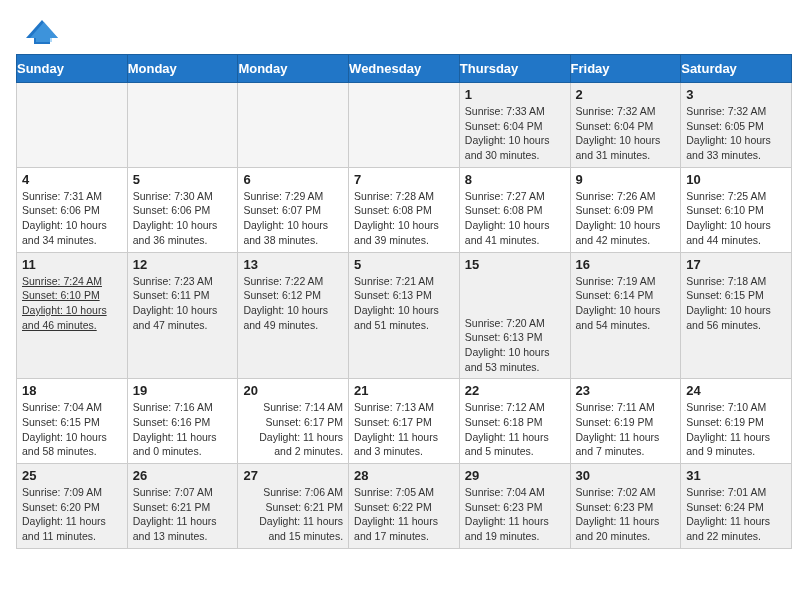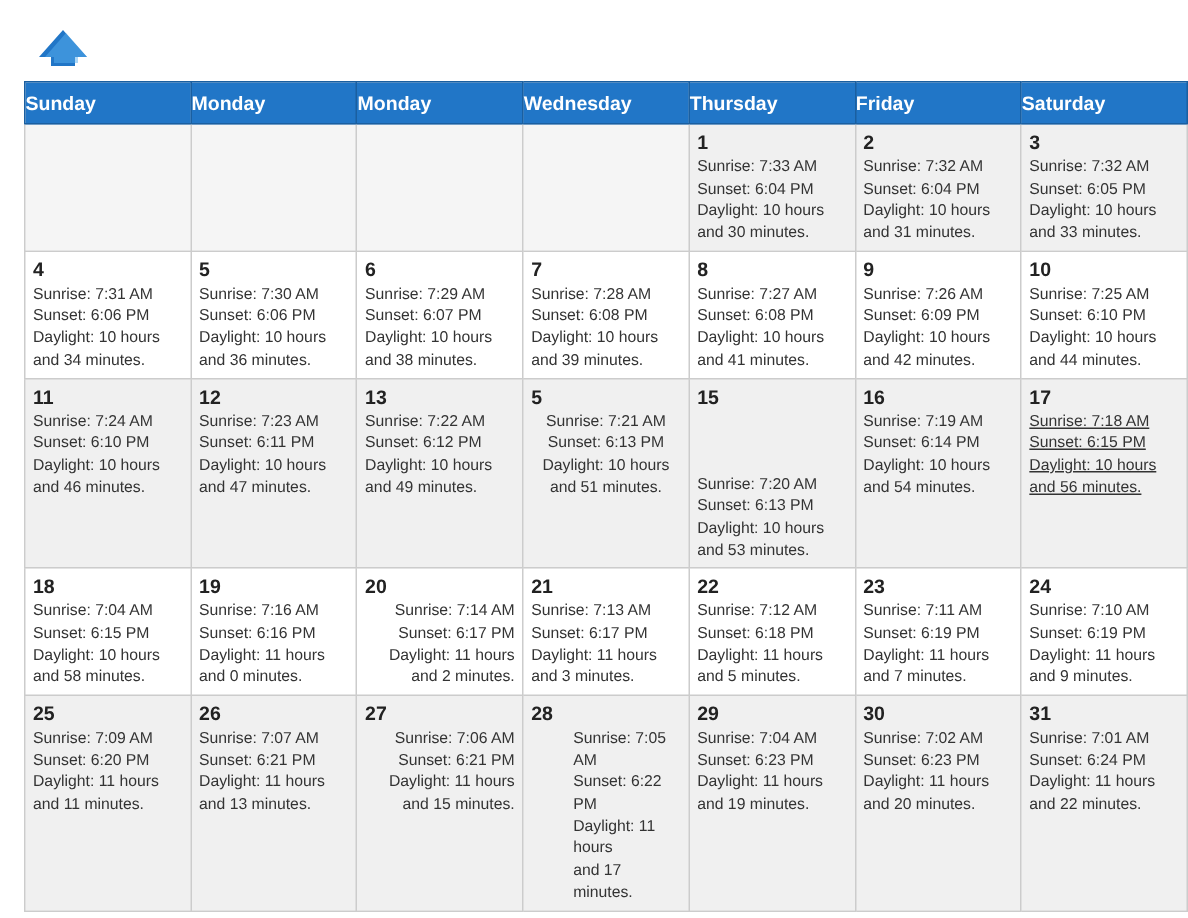--- a/index.html
+++ b/index.html
@@ -130,63 +130,63 @@
             <span class="day-num">10</span>
             <div class="day-info" style="white-space: pre-line;">Sunrise: 7:25 AM
 Sunset: 6:10 PM
 Daylight: 10 hours
 and 44 minutes.</div>
           </td>
         </tr>
         <tr>
           <td class="shaded">
             <span class="day-num">11</span>
-            <div class="day-info" style="white-space: pre-line;">Sunrise: 7:24 AM
+            <div class="day-info" style="white-space: pre-line; text-decoration: underline;">Sunrise: 7:24 AM
 Sunset: 6:10 PM
 Daylight: 10 hours
 and 46 minutes.</div>
           </td>
           <td class="shaded">
             <span class="day-num">12</span>
             <div class="day-info" style="white-space: pre-line;">Sunrise: 7:23 AM
 Sunset: 6:11 PM
 Daylight: 10 hours
 and 47 minutes.</div>
           </td>
           <td class="shaded">
             <span class="day-num">13</span>
             <div class="day-info" style="white-space: pre-line;">Sunrise: 7:22 AM
 Sunset: 6:12 PM
 Daylight: 10 hours
 and 49 minutes.</div>
           </td>
           <td class="shaded">
             <span class="day-num">5</span>
-            <div class="day-info" style="white-space: pre-line; text-align: center;">Sunrise: 7:21 AM
+            <div class="day-info" style="white-space: pre-line;">Sunrise: 7:21 AM
 Sunset: 6:13 PM
 Daylight: 10 hours
 and 51 minutes.</div>
           </td>
           <td class="shaded">
             <span class="day-num">15</span>
             <div class="day-info" style="white-space: pre-line; margin-top: 44px;">Sunrise: 7:20 AM
 Sunset: 6:13 PM
 Daylight: 10 hours
 and 53 minutes.</div>
           </td>
           <td class="shaded">
             <span class="day-num">16</span>
             <div class="day-info" style="white-space: pre-line;">Sunrise: 7:19 AM
 Sunset: 6:14 PM
 Daylight: 10 hours
 and 54 minutes.</div>
           </td>
           <td class="shaded">
             <span class="day-num">17</span>
-            <div class="day-info" style="white-space: pre-line; text-decoration: underline;">Sunrise: 7:18 AM
+            <div class="day-info" style="white-space: pre-line;">Sunrise: 7:18 AM
 Sunset: 6:15 PM
 Daylight: 10 hours
 and 56 minutes.</div>
           </td>
         </tr>
         <tr>
           <td>
             <span class="day-num">18</span>
             <div class="day-info" style="white-space: pre-line;">Sunrise: 7:04 AM
 Sunset: 6:15 PM
@@ -253,21 +253,21 @@
           </td>
           <td class="shaded">
             <span class="day-num">27</span>
             <div class="day-info" style="white-space: pre-line; text-align: right;">Sunrise: 7:06 AM
 Sunset: 6:21 PM
 Daylight: 11 hours
 and 15 minutes.</div>
           </td>
           <td class="shaded">
             <span class="day-num">28</span>
-            <div class="day-info" style="white-space: pre-line; margin-left: 28px;">Sunrise: 7:05 AM
+            <div class="day-info" style="white-space: pre-line;">Sunrise: 7:05 AM
 Sunset: 6:22 PM
 Daylight: 11 hours
 and 17 minutes.</div>
           </td>
           <td class="shaded">
             <span class="day-num">29</span>
             <div class="day-info" style="white-space: pre-line;">Sunrise: 7:04 AM
 Sunset: 6:23 PM
 Daylight: 11 hours
 and 19 minutes.</div>

